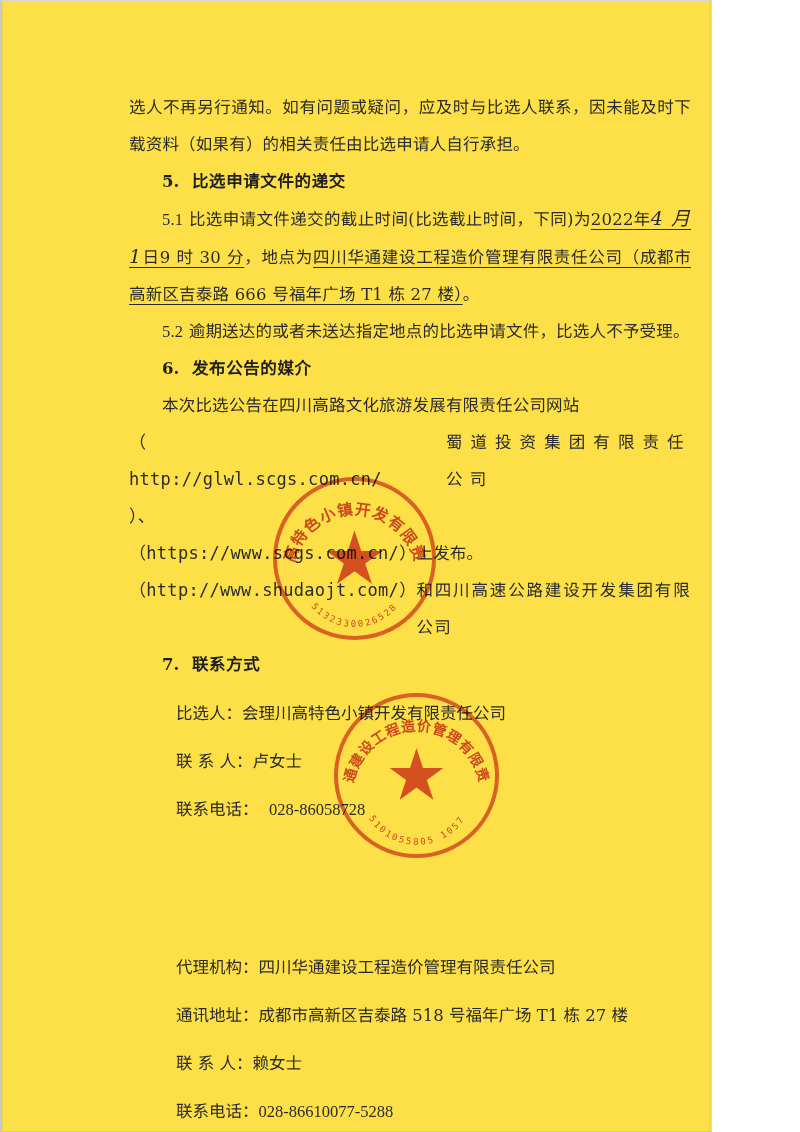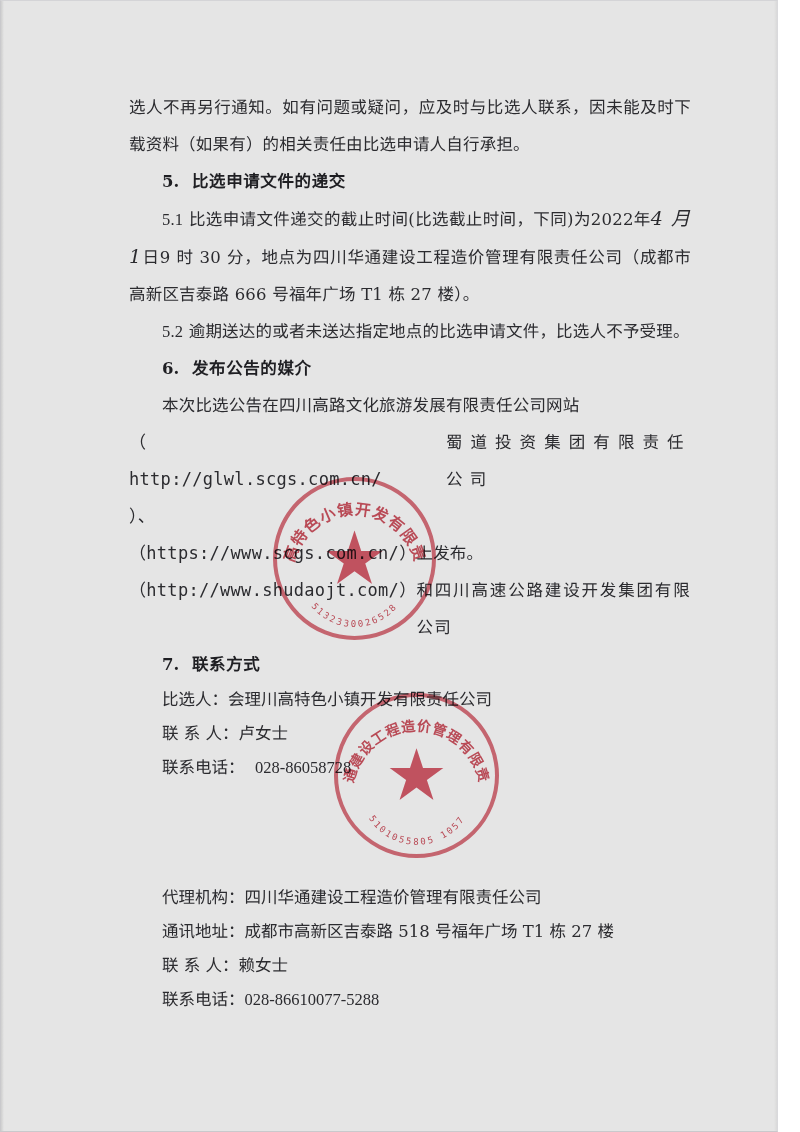--- a/index.html
+++ b/index.html
@@ -6,23 +6,23 @@
   html, body {
     margin: 0;
     padding: 0;
     background: #ffffff;
   }
   body {
     font-family: "DejaVu Serif", "Liberation Serif", serif;
   }
   .page {
     position: relative;
-    width: 778px;
+    width: 712px;
     height: 1132px;
-    background: #e5e5e5;
+    background: #fde047;
     box-sizing: border-box;
     border-left: 1px solid #c9c9cc;
     border-right: 1px solid #d9d9dc;
     border-top: 1px solid #d4d4d7;
     border-bottom: 1px solid #c9c9cc;
     overflow: hidden;
   }
   .page::before {
     content: "";
     position: absolute;
@@ -69,20 +69,21 @@
     text-indent: 2em;
     letter-spacing: 0.6px;
   }
   .heading .num {
     font-family: "DejaVu Serif", "Liberation Serif", serif;
     font-weight: bold;
     letter-spacing: 0;
   }
 
   .u {
+    text-decoration: underline;
     text-underline-offset: 4px;
     text-decoration-thickness: 1px;
   }
   .hand {
     font-family: "DejaVu Serif", "Liberation Serif", serif;
     font-style: italic;
     font-size: 19px;
     letter-spacing: 1px;
   }
 
@@ -98,21 +99,21 @@
     font-size: 17px;
     letter-spacing: 0.3px;
   }
 
   
   .contact-line {
     font-size: 16.5px;
     line-height: 34px;
     color: #2b2b2f;
     text-indent: 2em;
-    margin: 0;
+    margin: 14px;
     white-space: nowrap;
     position: relative;
     z-index: 2;
   }
   .num {
     font-family: Liberation Serif, serif;
   }
 
   .gap-big { height: 96px; }
 

